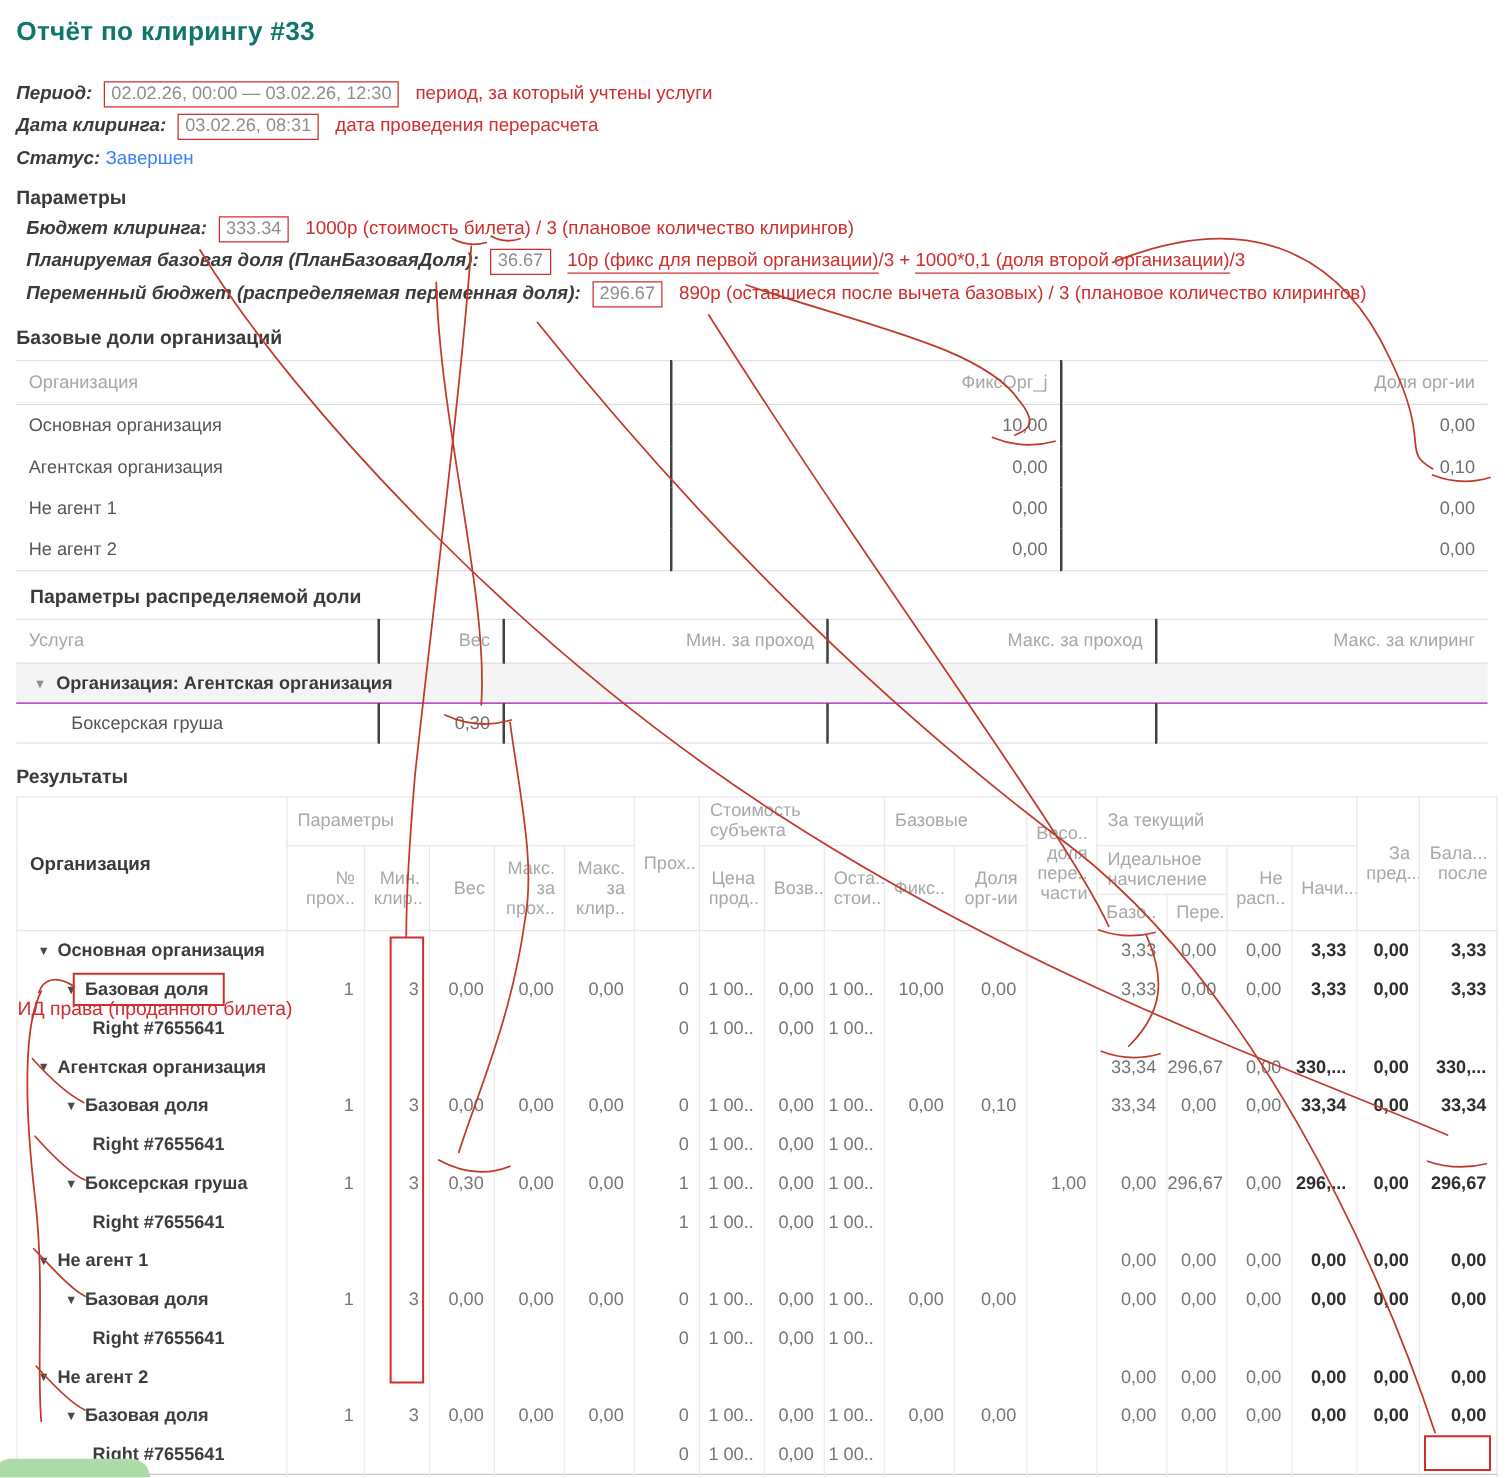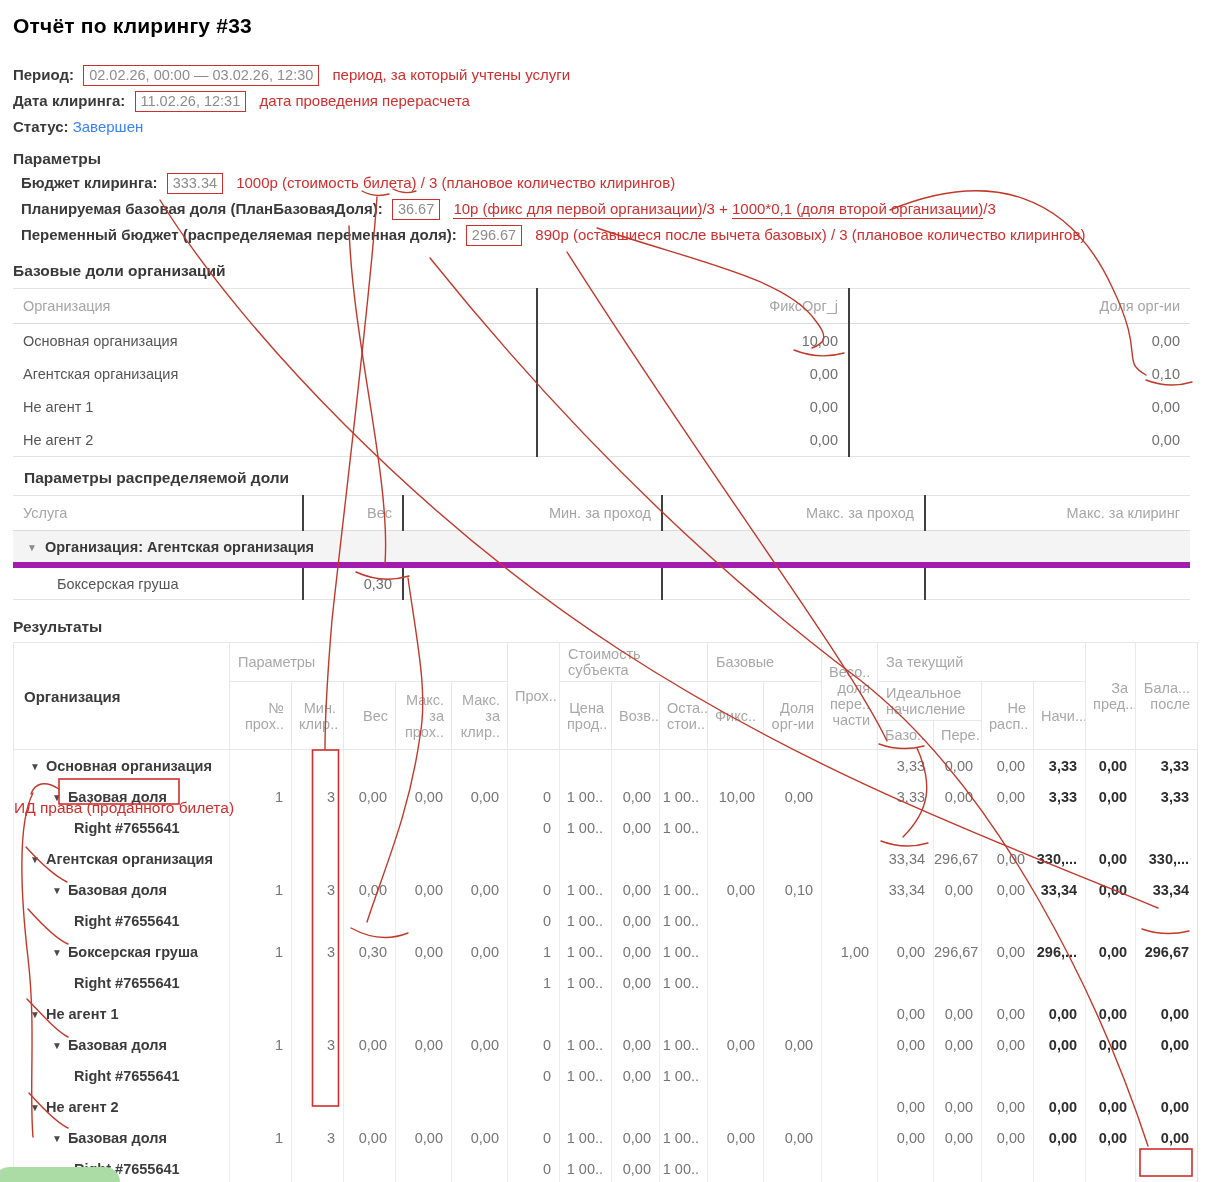--- a/index.html
+++ b/index.html
@@ -1,41 +1,41 @@
 <!DOCTYPE html>
 <html style="--red: #cf2e2e; --stroke: #c0392b;"><head>
 <meta charset="utf-8">
 <style>
   html,body{margin:0;padding:0;background:#fff;}
   body{font-family:"Liberation Sans",sans-serif;color:#3d3d3d;}
   .page{position:relative;width:1208px;height:1182px;overflow:hidden;background:#fff;}
-  h1{margin:0;padding:14px 0 0 13px;font-size:21px;font-weight:700;color:#000000;letter-spacing:.2px;}
+  h1{margin:0;padding:14px 0 0 13px;font-size:21px;font-weight:700;color:#0f766e;letter-spacing:.2px;}
   .meta{margin:26px 0 0 13px;}
   .line{line-height:22px;margin-bottom:4px;font-size:15px;white-space:nowrap;}
-  .lbl{font-weight:700;color:#3a3a3a;}
+  .lbl{font-weight:700;color:#3a3a3a;font-style:italic;}
   .plain{color:#3b82f6;}
   .vbox{display:inline-block;border:1.6px solid var(--red);padding:0 5px;margin-left:5px;color:#8d8d8d;font-size:14.5px;line-height:19px;}
   .red{color:var(--red);margin-left:9px;}
   .red .u{border-bottom:1.4px solid var(--red);padding-bottom:1px;}
   h2{margin:0;padding:0 0 0 13px;font-size:15.5px;font-weight:700;color:#3a3a3a;}
   .h-params{margin-top:12px;}
   .pline{line-height:22px;margin:4px 0 4px 21px;font-size:15px;white-space:nowrap;}
   .h-base{margin-top:16px;}
   .h-dist{margin-top:12px;padding-left:24px;}
   .h-res{margin-top:18px;}
   table{border-collapse:collapse;margin-left:13px;table-layout:fixed;}
   
   .t1,.t2{width:1177px;margin-top:8px;border-top:1px solid #e3e3e3;border-bottom:1px solid #e3e3e3;}
   .t1 th,.t2 th{color:#a6a6a6;font-weight:400;font-size:14.5px;height:32px;border-bottom:1px solid #dcdcdc;}
   .t1 td{height:31px;font-size:14.5px;}
   .t2 td{height:29px;font-size:14.5px;}
   .cL{text-align:left;padding-left:10px;color:#555;}
   .cR{text-align:right;padding-right:10px;color:#6e6e6e;}
   .t1 th+th,.t1 td+td,.t2 th+th,.t2 td+td{border-left:2px solid #404040;}
-  .t2 .grp td{background:#f4f4f4;border-top:1px solid #e8e8e8;border-bottom:6px solid #a21caf;font-weight:700;color:#3a3a3a;text-align:left;padding-left:14px;}
+  .t2 .grp td{background:#f4f4f4;border-top:1px solid #e8e8e8;border-bottom:1px solid #a21caf;font-weight:700;color:#3a3a3a;text-align:left;padding-left:14px;}
   .t2 .svc{padding-left:44px;color:#555;}
   .caret{display:inline-block;color:#8a8a8a;font-size:10px;margin-right:8px;transform:translateY(-1px);}
   .t3 .caret{color:#4a4a4a;margin-right:6px;}
   
   .t3{width:1184px;margin-top:6px;border:1px solid #e3e3e3;}
   .t3 th{color:#a8a8a8;font-weight:400;font-size:14.5px;border:1px solid #e8e8e8;padding:3px 7px;text-align:right;vertical-align:middle;overflow:hidden;}
   .t3 th.g{text-align:left;vertical-align:middle;padding-left:8px;}
   .t3 th.orgh{color:#3a3a3a;font-weight:700;text-align:left;padding-left:10px;font-size:15px;border-right:1px solid #e8e8e8;}
   .t3 th.lft{text-align:left;}
   .hA th{height:32px;}
@@ -59,21 +59,21 @@
   <h1>Отчёт по клирингу #33</h1>
 
   <div class="meta">
     <div class="line">
       <span class="lbl">Период:</span>
       <span class="vbox">02.02.26, 00:00 — 03.02.26, 12:30</span>
       <span class="red">период, за который учтены услуги</span>
     </div>
     <div class="line">
       <span class="lbl">Дата клиринга:</span>
-      <span class="vbox">11.02.26, 12:31</span>
+      <span class="vbox">03.02.26, 08:31</span>
       <span class="red">дата проведения перерасчета</span>
     </div>
     <div class="line">
       <span class="lbl">Статус:</span>
       <span class="plain">Завершен</span>
     </div>
   </div>
 
   <h2 class="h-params">Параметры</h2>
   <div class="pline">

